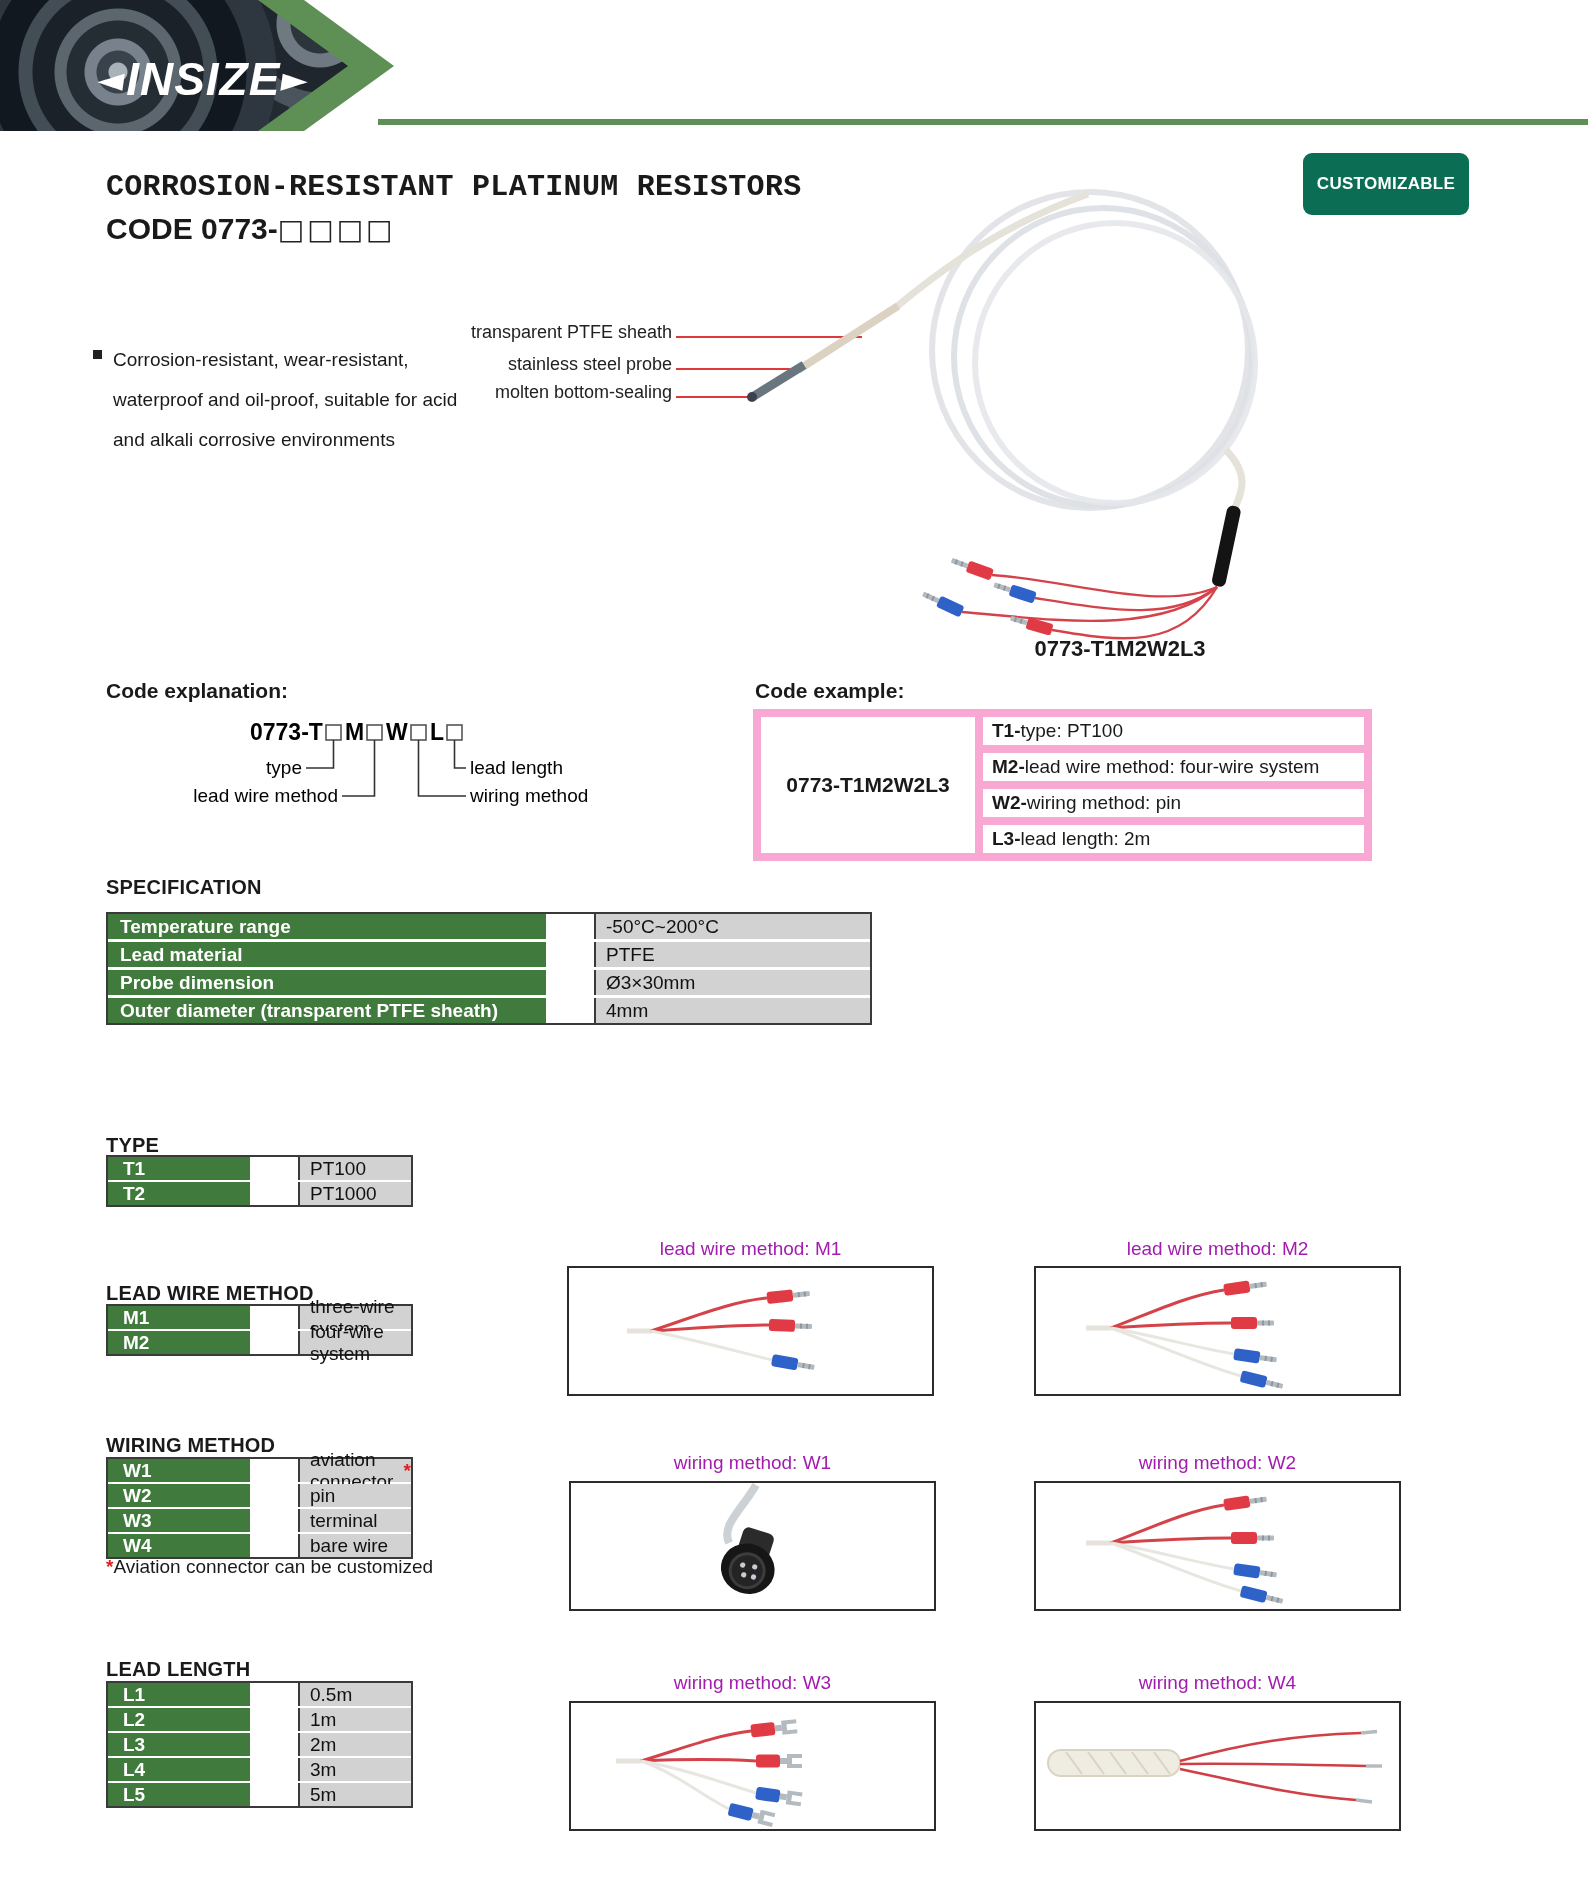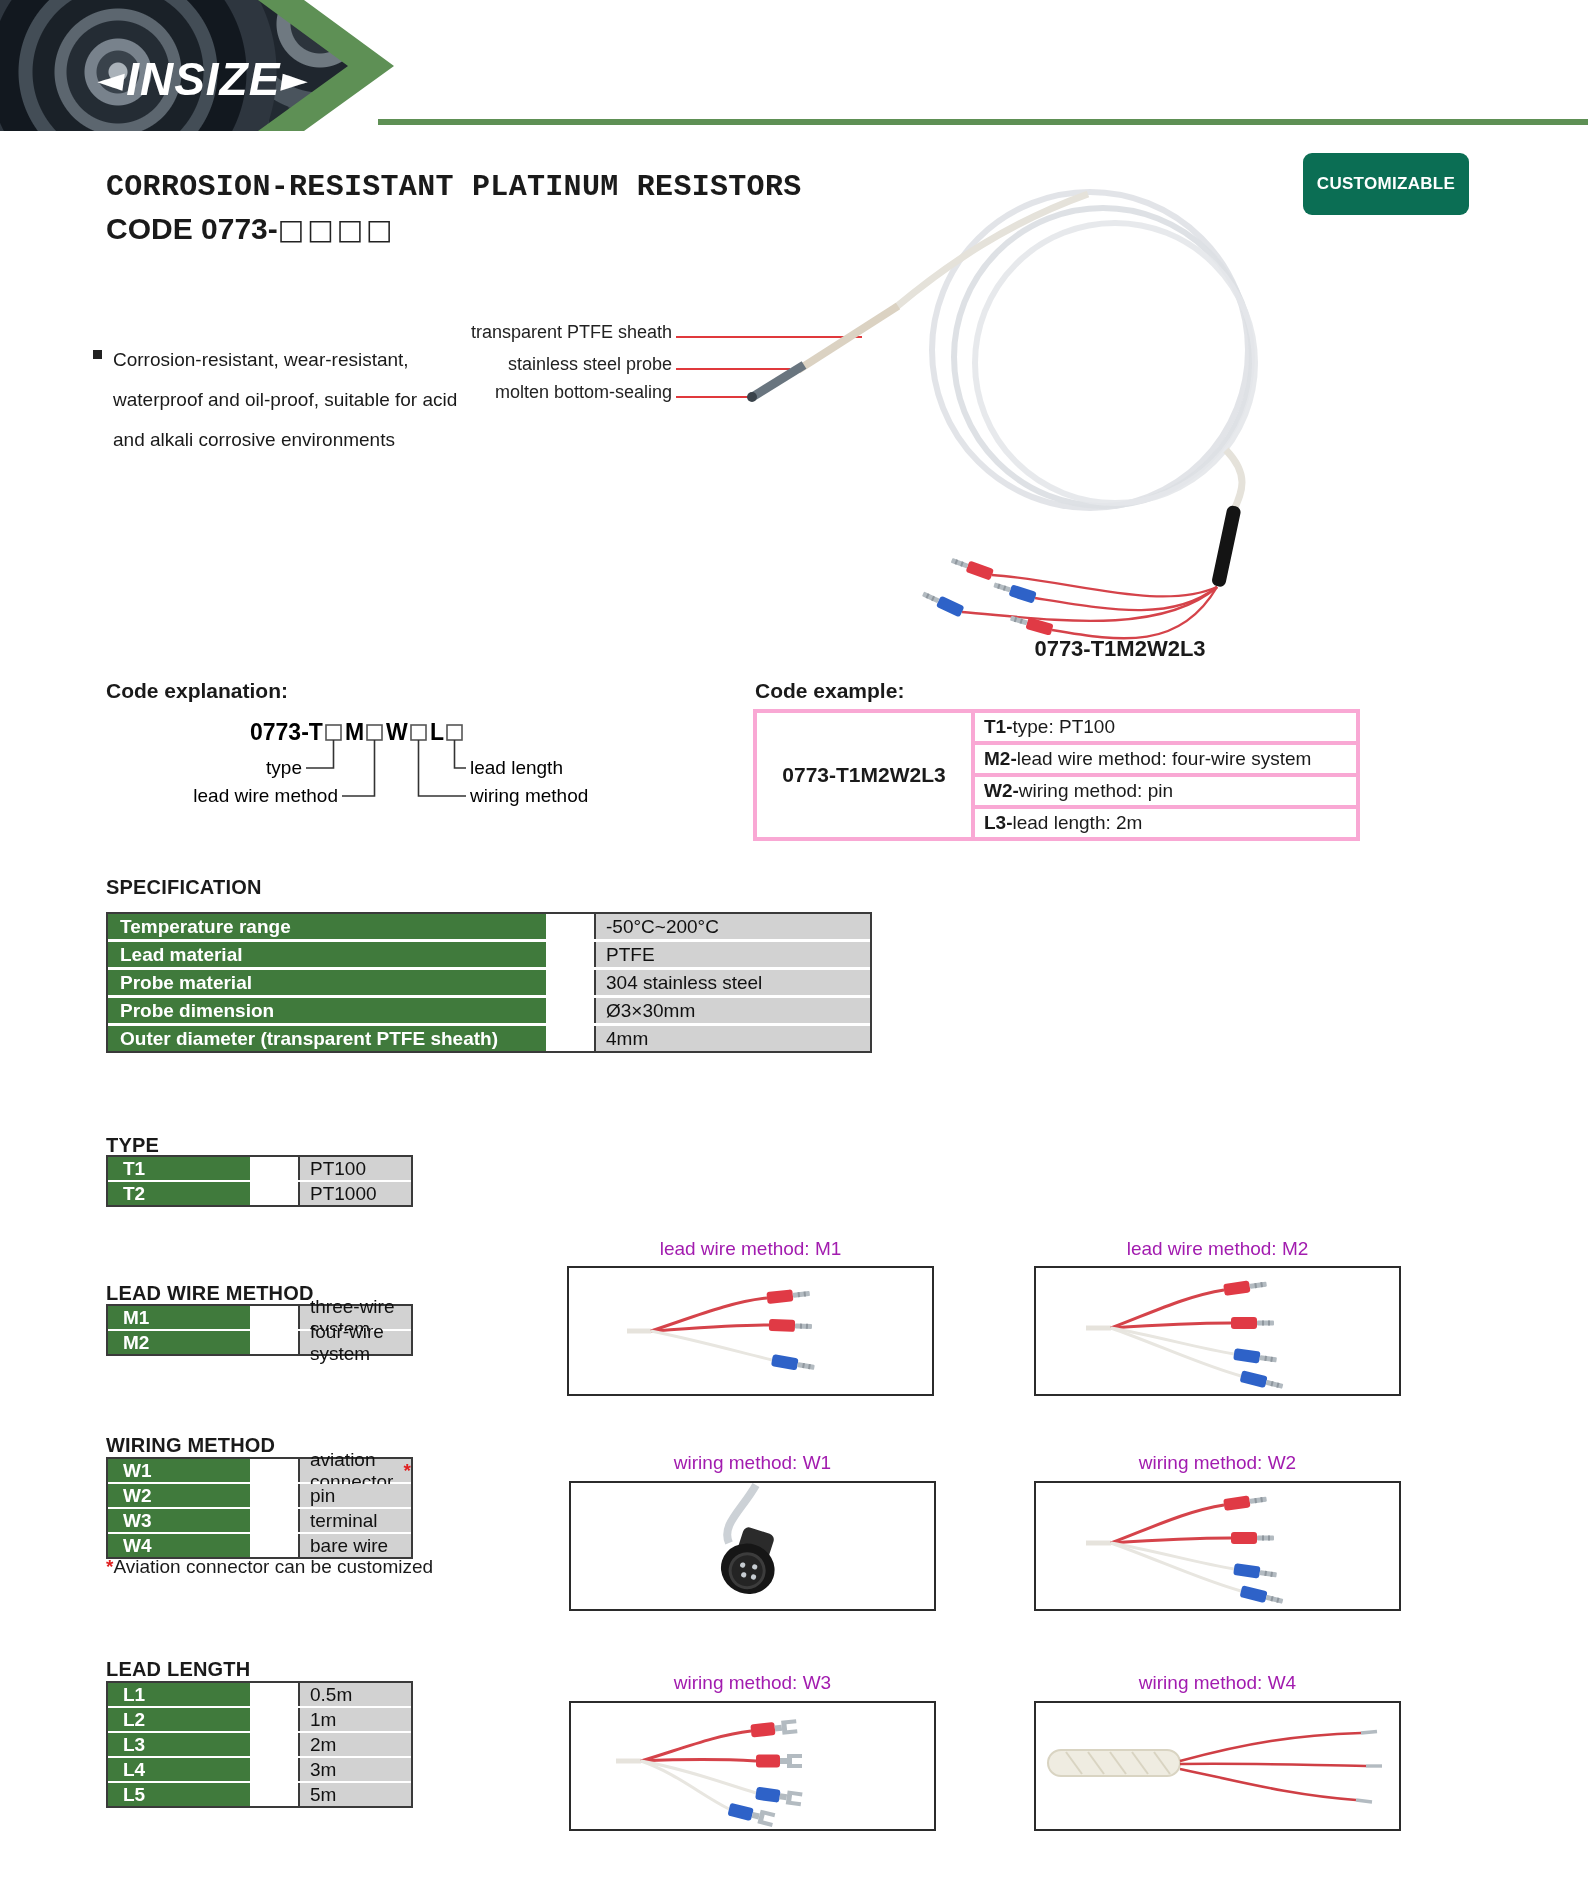--- a/index.html
+++ b/index.html
@@ -41,21 +41,21 @@
   .feature .txt { font-size:19px; line-height:40px; }
   
   .fig-label { position:absolute; width:212px; text-align:right; font-size:18px; color:#222; }
   .leader { position:absolute; height:2px; background:#E0393C; }
   .figsvg { position:absolute; left:690px; top:150px; }
   .figcaption { position:absolute; left:1005px; top:636px; width:230px; text-align:center; font-size:22px; font-weight:bold; }
   
   .secheadsm { position:absolute; font-size:21px; font-weight:bold; }
   .codesvg { position:absolute; left:100px; top:698px; }
   table.codex { position:absolute; left:753px; top:709px; border-collapse:collapse; background:#fff; }
-  table.codex td { border:4px solid #f9a8d4; font-size:19px; height:28px; padding:0 0 0 9px;margin-left:33px; }
+  table.codex td { border:8px solid #f9a8d4; font-size:19px; height:28px; padding:0 0 0 9px;margin-left:33px; }
   table.codex td.codecell { width:214px; text-align:center; font-weight:bold; font-size:21px; padding:0; }
   table.codex td.desc { width:372px; }
   table.codex .pfx { font-weight:bold; }
   
   .sechead { position:absolute; font-size:20px; font-weight:bold; letter-spacing:.2px; }
   .gtable { position:absolute; border:2px solid #3a3a3a; background:#fff; }
   .gtable .row { display:flex;gap:48px; }
   .gtable .row + .row { margin-top:3px; }
   .gtable .lbl { background:#407A3C; color:#fff; font-weight:bold; display:flex; align-items:center; }
   .gtable .val { background:#d2d2d2; color:#111; display:flex; align-items:center; border-left:2px solid #3a3a3a; flex:1; }
@@ -208,24 +208,20 @@
 <div class="gtable spec">
   <div class="row">
       <div class="lbl">Temperature range</div>
       <div class="val">-50°C~200°C</div>
     </div>
   <div class="row">
       <div class="lbl">Lead material</div>
       <div class="val">PTFE</div>
     </div>
   <div class="row">
-      <div class="lbl">Probe material</div>
-      <div class="val">304 stainless steel</div>
-    </div>
-  <div class="row">
       <div class="lbl">Probe dimension</div>
       <div class="val">Ø3×30mm</div>
     </div>
   <div class="row">
       <div class="lbl">Outer diameter (transparent PTFE sheath)</div>
       <div class="val">4mm</div>
     </div>
 </div>
 
 <div class="sechead" style="left:106px; top:1134px;">TYPE</div>

